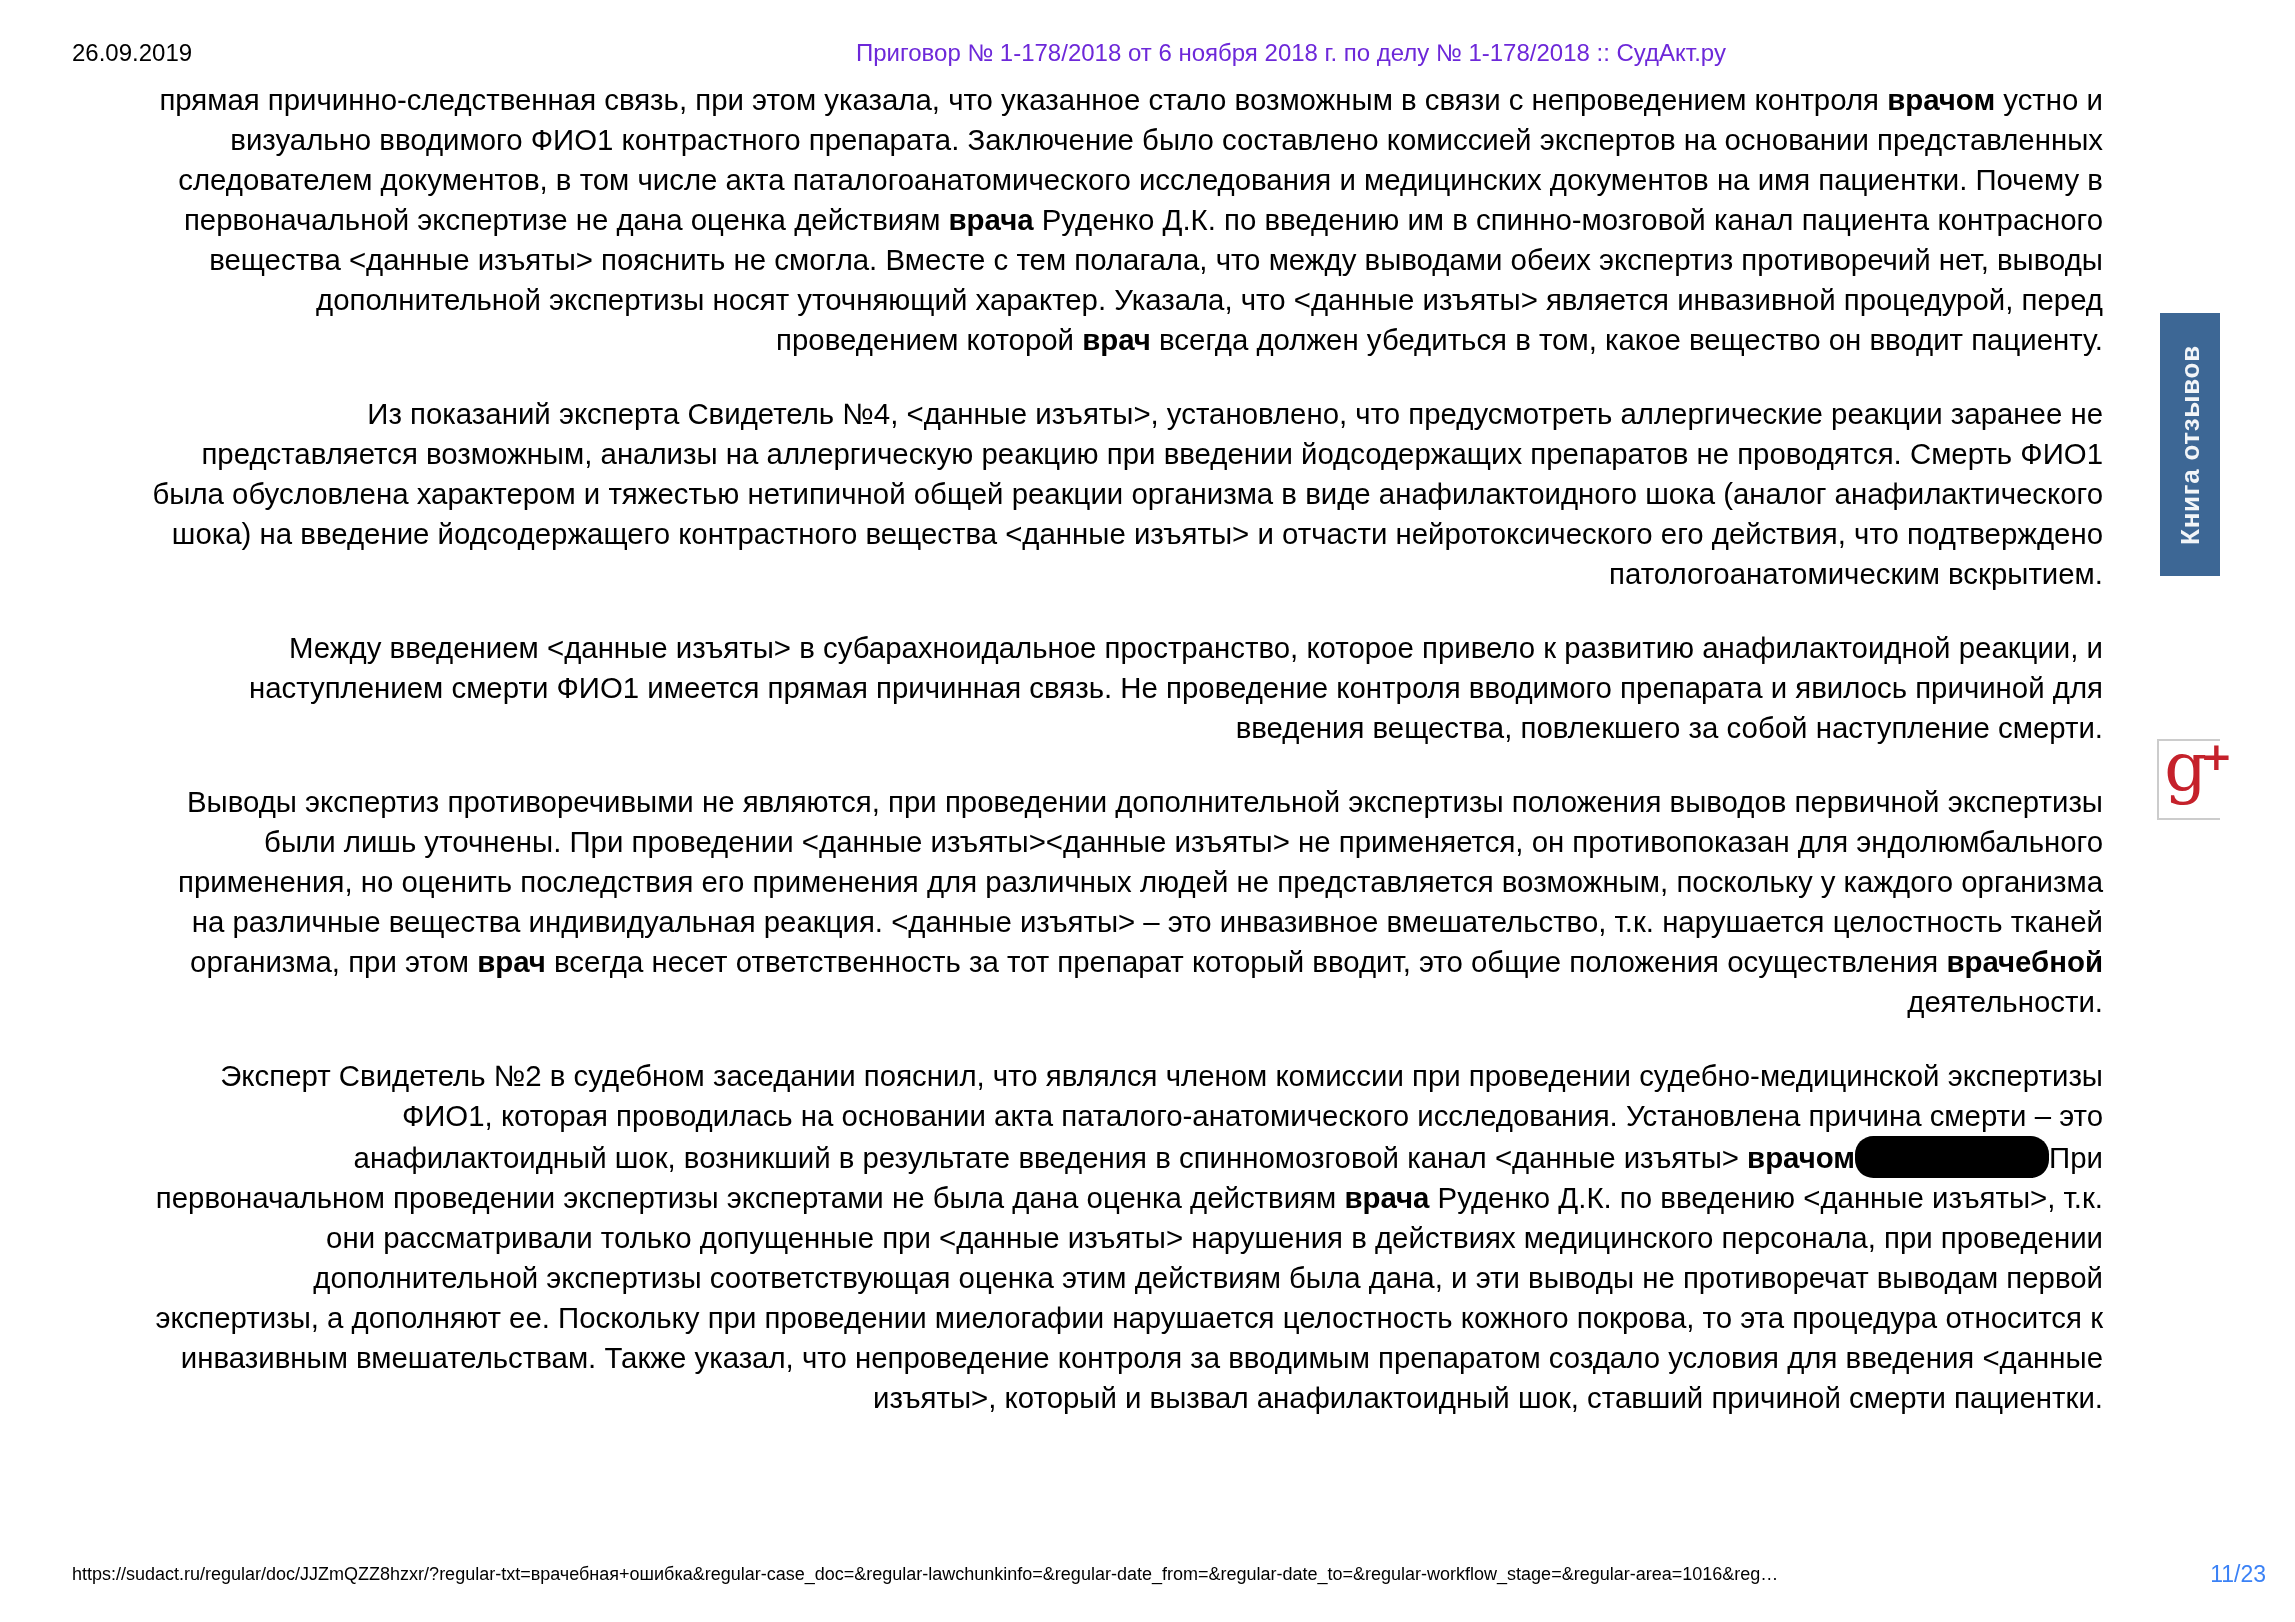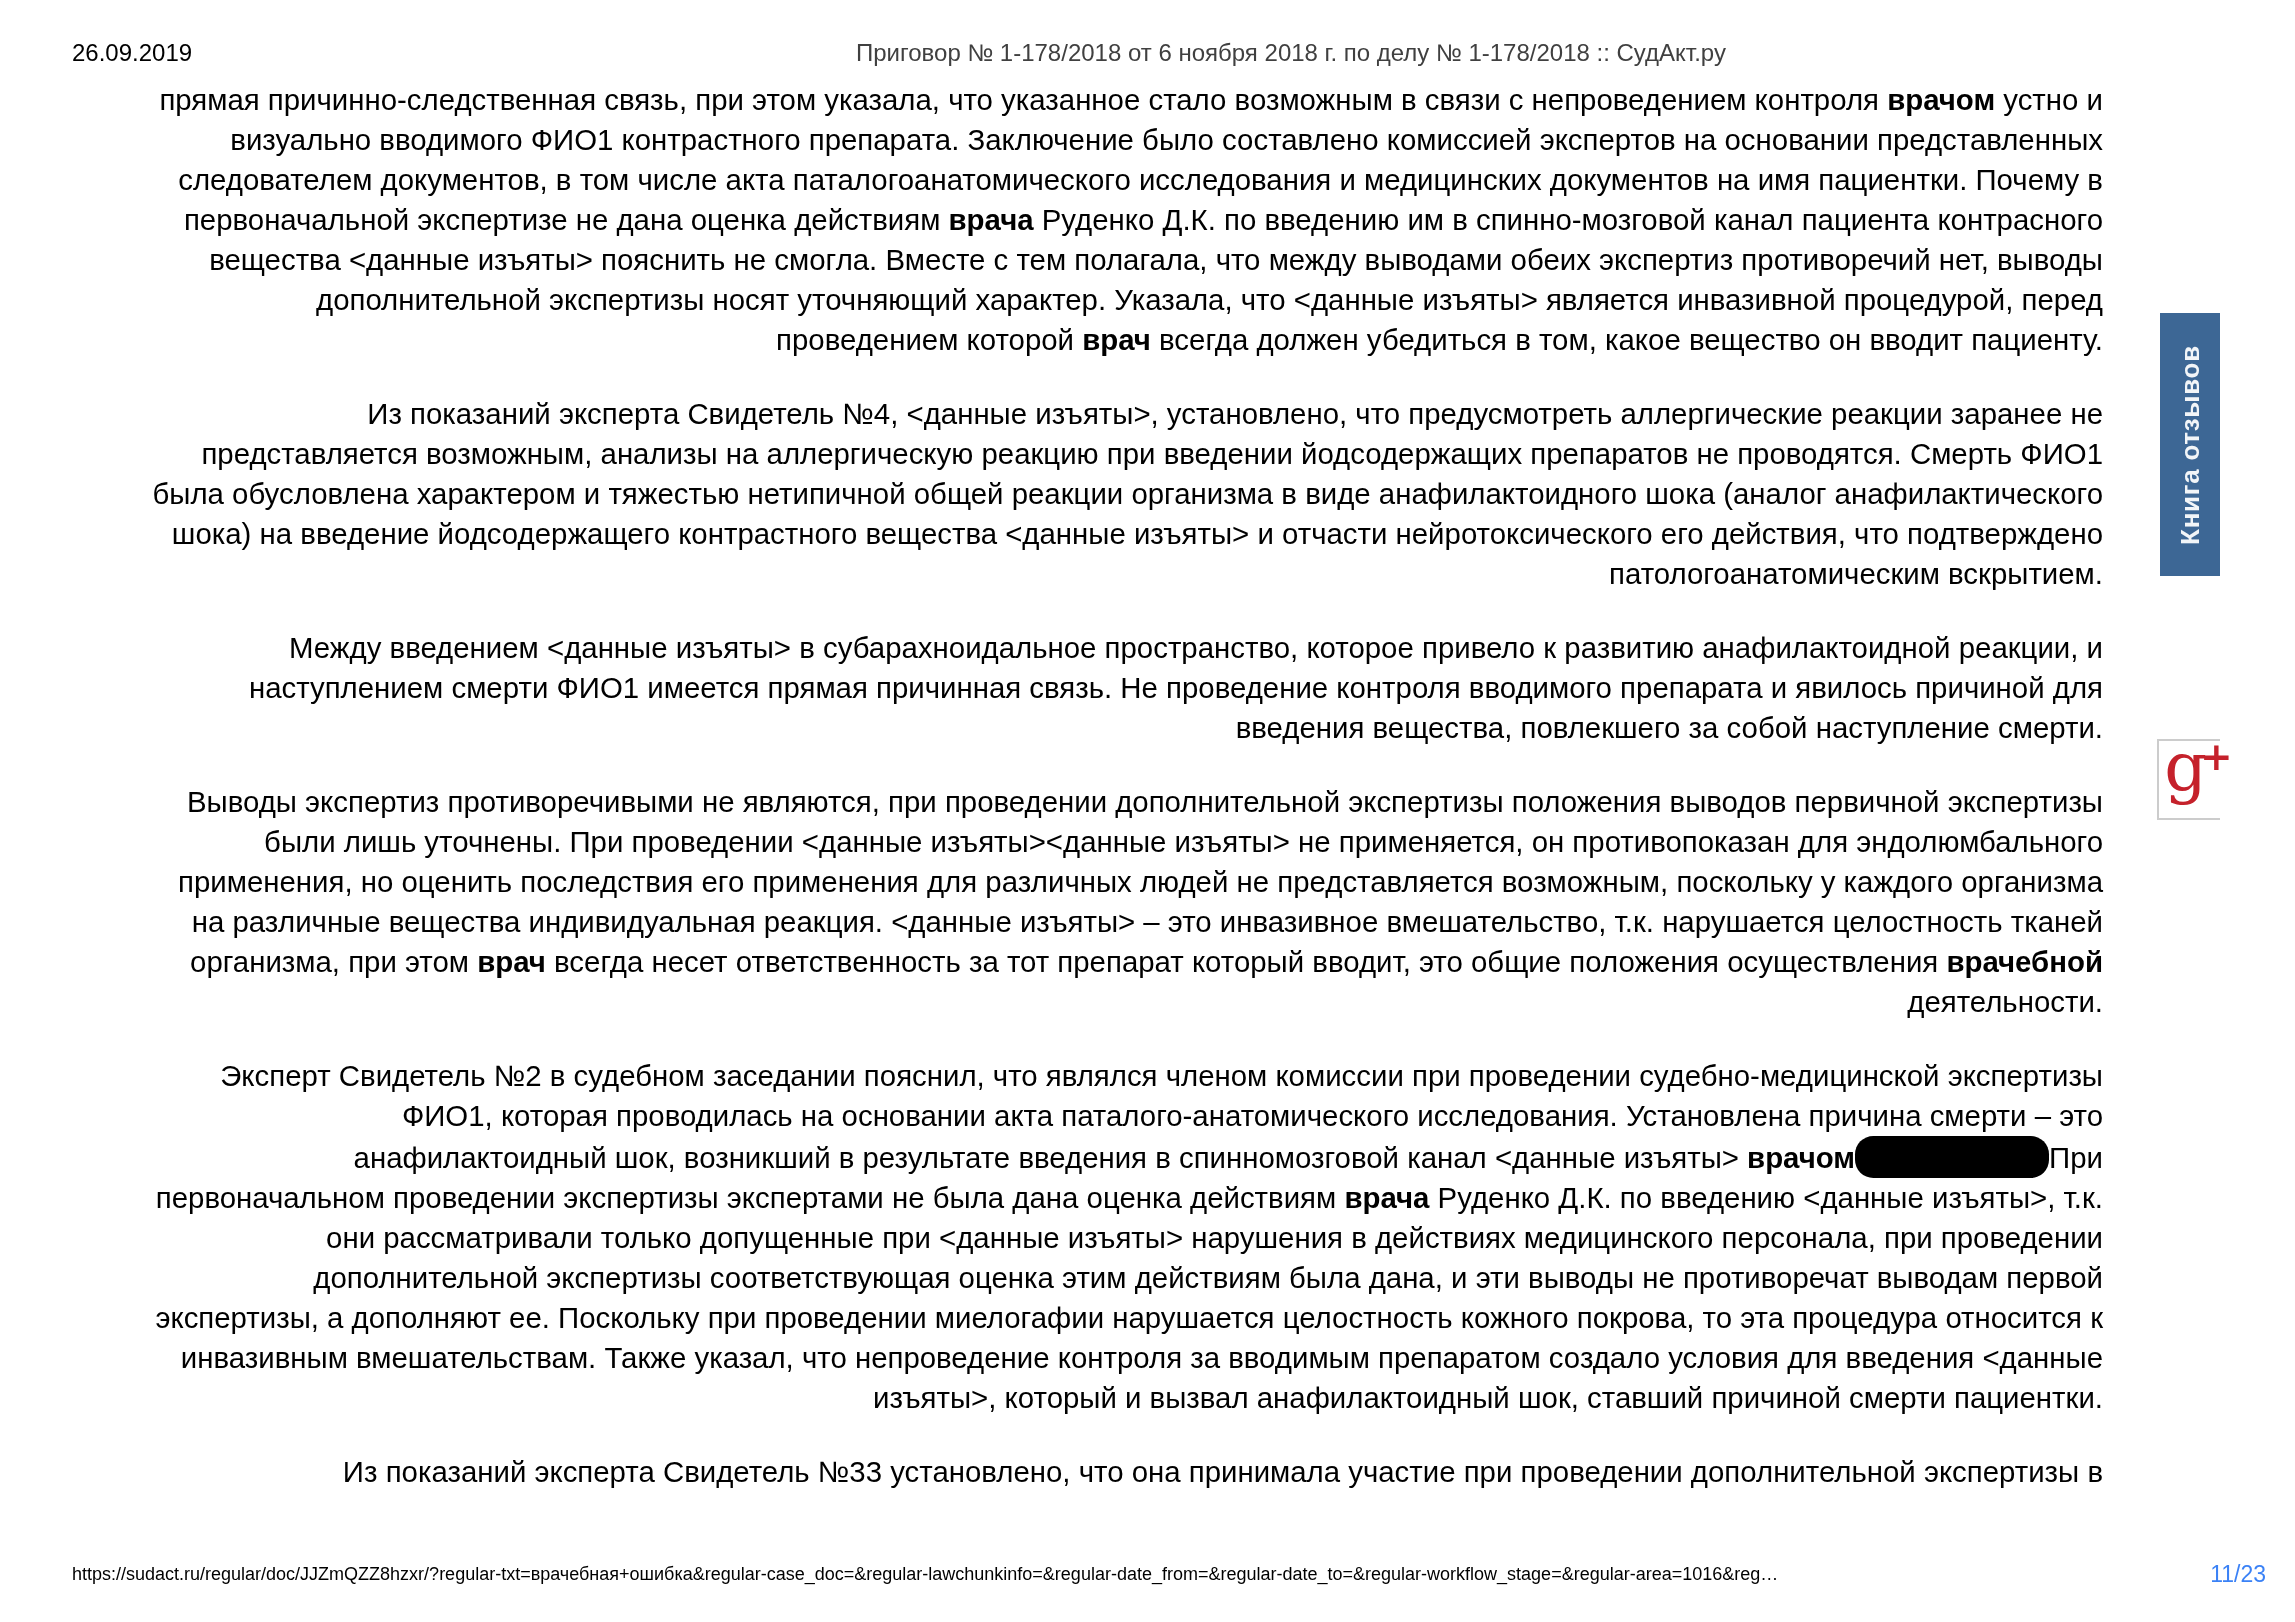--- a/index.html
+++ b/index.html
@@ -6,21 +6,21 @@
   .page{
     position:relative;
     width:2295px;height:1622px;
     background:#ffffff;
     font-family:"Liberation Sans", sans-serif;
     color:#000000;
     overflow:hidden;
   }
   
   .hdr-date{position:absolute;left:72px;top:38px;font-size:24px;line-height:29px;color:#000;}
-  .hdr-title{position:absolute;left:856px;top:38px;font-size:24px;line-height:29px;color:#404040;white-space:nowrap;}
+  .hdr-title{position:absolute;left:856px;top:38px;font-size:24px;line-height:29px;color:#6d28d9;white-space:nowrap;}
   
   .doc{
     position:absolute;left:145px;top:80px;width:1958px;
     font-size:29.4px;line-height:40px;text-align:left;
   }
   .doc p{margin:0 0 34px 0;text-align:right;}
   .doc b{font-weight:bold;}
   .redact{
     display:inline-block;width:194px;height:42px;
     background:#000000;border-radius:18.3px;
@@ -64,21 +64,20 @@
 
   <div class="hdr-date">26.09.2019</div>
   <div class="hdr-title">Приговор № 1-178/2018 от 6 ноября 2018 г. по делу № 1-178/2018 :: СудАкт.ру</div>
 
   <div class="doc">
       <p><span>прямая причинно-следственная связь, при этом указала, что указанное стало возможным в связи с непроведением контроля </span><b>врачом</b><span> устно и визуально вводимого ФИО1 контрастного препарата. Заключение было составлено комиссией экспертов на основании представленных следователем документов, в том числе акта паталогоанатомического исследования и медицинских документов на имя пациентки. Почему в первоначальной экспертизе не дана оценка действиям </span><b>врача</b><span> Руденко Д.К. по введению им в спинно-мозговой канал пациента контрасного вещества &lt;данные изъяты&gt; пояснить не смогла. Вместе с тем полагала, что между выводами обеих экспертиз противоречий нет, выводы дополнительной экспертизы носят уточняющий характер. Указала, что &lt;данные изъяты&gt; является инвазивной процедурой, перед проведением которой </span><b>врач</b><span> всегда должен убедиться в том, какое вещество он вводит пациенту.</span></p>
       <p><span>Из показаний эксперта Свидетель №4, &lt;данные изъяты&gt;, установлено, что предусмотреть аллергические реакции заранее не представляется возможным, анализы на аллергическую реакцию при введении йодсодержащих препаратов не проводятся. Смерть ФИО1 была обусловлена характером и тяжестью нетипичной общей реакции организма в виде анафилактоидного шока (аналог анафилактического шока) на введение йодсодержащего контрастного вещества &lt;данные изъяты&gt; и отчасти нейротоксического его действия, что подтверждено патологоанатомическим вскрытием.</span></p>
       <p><span>Между введением &lt;данные изъяты&gt; в субарахноидальное пространство, которое привело к развитию анафилактоидной реакции, и наступлением смерти ФИО1 имеется прямая причинная связь. Не проведение контроля вводимого препарата и явилось причиной для введения вещества, повлекшего за собой наступление смерти.</span></p>
       <p><span>Выводы экспертиз противоречивыми не являются, при проведении дополнительной экспертизы положения выводов первичной экспертизы были лишь уточнены. При проведении &lt;данные изъяты&gt;&lt;данные изъяты&gt; не применяется, он противопоказан для эндолюмбального применения, но оценить последствия его применения для различных людей не представляется возможным, поскольку у каждого организма на различные вещества индивидуальная реакция. &lt;данные изъяты&gt; – это инвазивное вмешательство, т.к. нарушается целостность тканей организма, при этом </span><b>врач</b><span> всегда несет ответственность за тот препарат который вводит, это общие положения осуществления </span><b>врачебной</b><span> деятельности.</span></p>
       <p><span>Эксперт Свидетель №2 в судебном заседании пояснил, что являлся членом комиссии при проведении судебно-медицинской экспертизы ФИО1, которая проводилась на основании акта паталого-анатомического исследования. Установлена причина смерти – это анафилактоидный шок, возникший в результате введения в спинномозговой канал &lt;данные изъяты&gt; </span><b>врачом</b><span class="redact"></span><span>При первоначальном проведении экспертизы экспертами не была дана оценка действиям </span><b>врача</b><span> Руденко Д.К. по введению &lt;данные изъяты&gt;, т.к. они рассматривали только допущенные при &lt;данные изъяты&gt; нарушения в действиях медицинского персонала, при проведении дополнительной экспертизы соответствующая оценка этим действиям была дана, и эти выводы не противоречат выводам первой экспертизы, а дополняют ее. Поскольку при проведении миелогафии нарушается целостность кожного покрова, то эта процедура относится к инвазивным вмешательствам. Также указал, что непроведение контроля за вводимым препаратом создало условия для введения &lt;данные изъяты&gt;, который и вызвал анафилактоидный шок, ставший причиной смерти пациентки.</span></p>
-      <p><span>Из показаний эксперта Свидетель №33 установлено, что она принимала участие при проведении дополнительной экспертизы в</span></p>
     </div>
 
   <div class="feedback-tab">
     <span class="vtext">Книга отзывов</span>
   </div>
 
   <div class="gplus">
     <span class="g">g</span>
     <span class="plus">+</span>
   </div>

